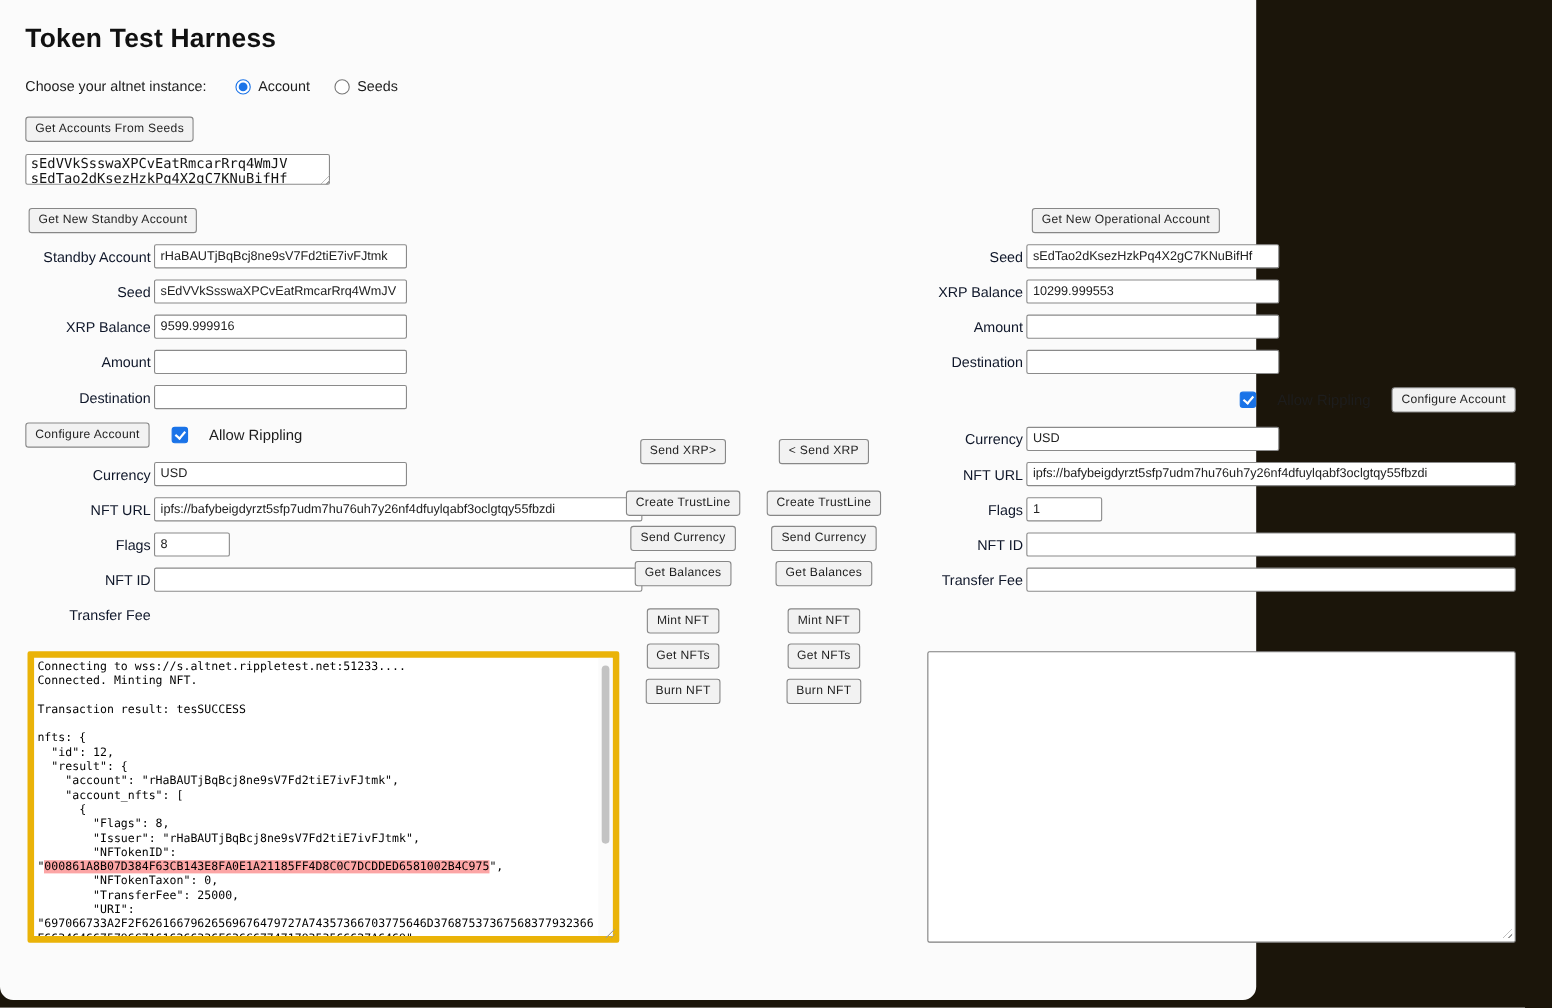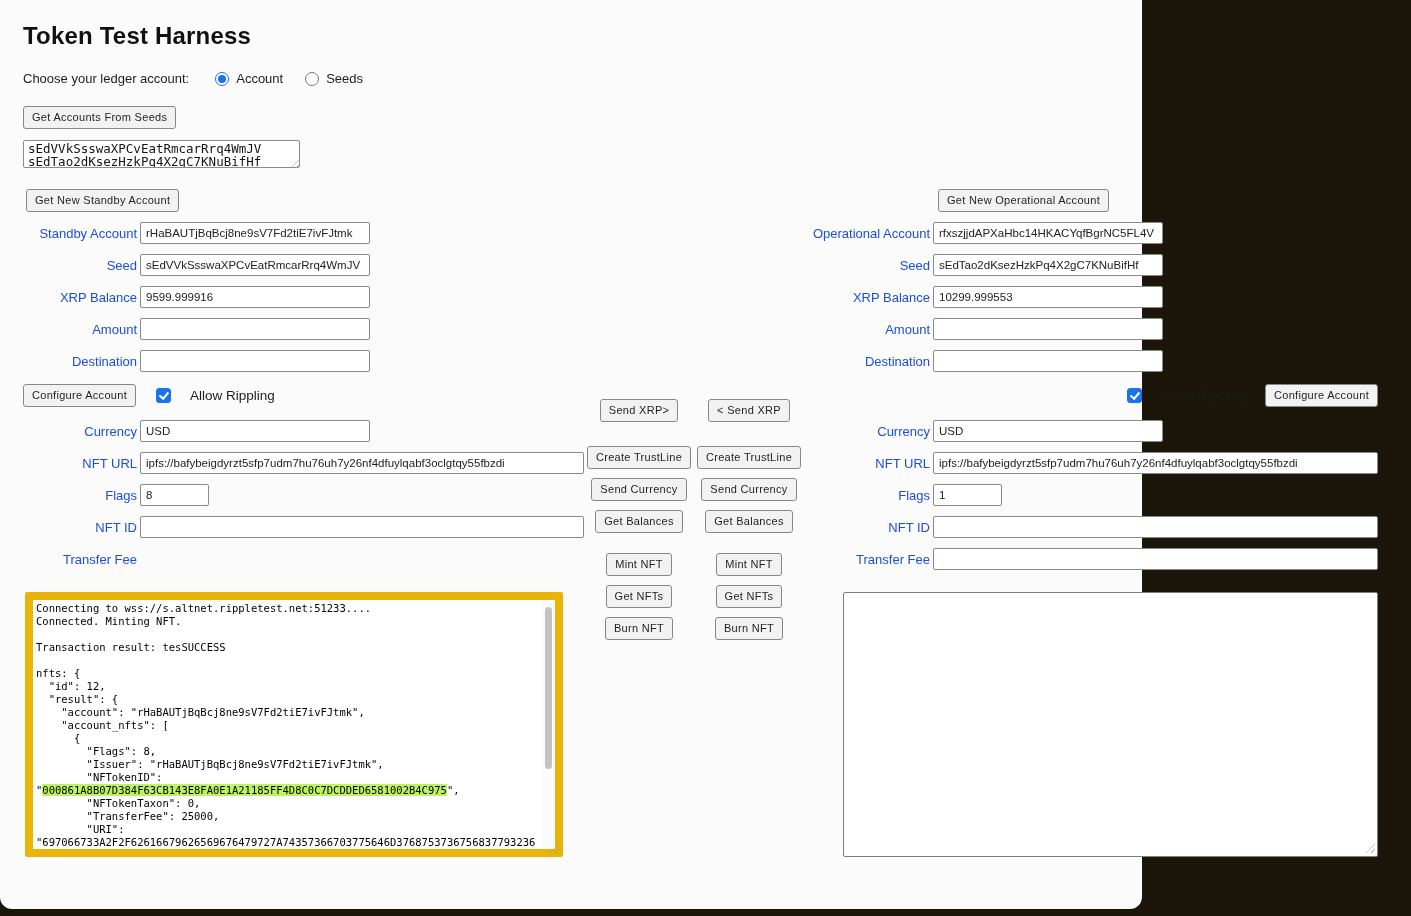--- a/index.html
+++ b/index.html
@@ -43,21 +43,21 @@
   }
   .seeds-ta{
     left:23px;top:140px;width:277px;height:28px;
     font-size:12.5px;line-height:13px;padding:1px 4px;overflow:hidden;
   }
   
   .col{display:flex;flex-direction:column;}
   .left-col{left:23px;top:222px;width:561px;}
   .right-col{left:800px;top:222px;width:578px;}
   .row{display:flex;align-items:center;height:22px;margin-bottom:10px;flex:none;}
-  .lbl{font-size:13px;color:#1d4ed8;text-align:right;padding-right:3px;flex:none;}
+  .lbl{font-size:13px;color:#0f172a;text-align:right;padding-right:3px;flex:none;}
   .left-col .lbl{width:114px;}
   .right-col .lbl{width:130px;}
   .tin{
     box-sizing:border-box;height:22px;border:1px solid #8a8a8a;border-radius:2px;
     background:#fff;font-family:"Liberation Sans",sans-serif;font-size:11.5px;
     color:#222;padding:0 5px;outline:none;
   }
   .in-std{width:230px;}
   .in-wide{flex:1;}
   .in-small{width:69px;}
@@ -71,38 +71,38 @@
   .checkbox[data-checked="true"]::after{
     content:"";position:absolute;left:4px;top:1px;width:3.5px;height:7px;
     border:solid #fff;border-width:0 2px 2px 0;transform:rotate(40deg);
   }
   .cfg .checkbox{margin-left:8px;}
   .cfg-right .checkbox{margin-left:0;}
   .cfg-label{font-size:13.5px;margin-left:7px;}
   .cfg-right .btn{margin-left:7px;}
   
   .midcol{display:flex;flex-direction:column;align-items:center;width:110px;}
-  .mid1{left:584px;top:399px;align-items:center;}
+  .mid1{left:566px;top:399px;align-items:center;}
   .mid2{left:694px;top:399px;}
   .midcol .btn{margin-bottom:9px;}
   .midcol .gap-lg{margin-bottom:24px;}
   .midcol .gap-md{margin-bottom:20px;}
   
   .log{
     left:25px;top:592px;width:538px;height:265px;
-    border:8px solid #eab308;border-radius:2px;background:#fff;box-sizing:border-box;
+    border:6px solid #eab308;border-radius:2px;background:#fff;box-sizing:border-box;
     position:absolute;overflow:hidden;
   }
   .log-text{
     position:absolute;left:3px;top:2px;right:15px;bottom:2px;
     font-family:"DejaVu Sans Mono","Liberation Mono",monospace;
     font-size:10.5px;line-height:13px;color:#000;
     white-space:pre-wrap;overflow-wrap:anywhere;
   }
-  .hl{background:#bef264;}
+  .hl{background:#fca5a5;}
   .log-scroll{
     position:absolute;top:0;right:0;bottom:0;width:13px;background:#fbfbfb;
   }
   .log-thumb{
     position:absolute;top:7px;right:3px;width:7px;height:162px;
     background:#c3c3c3;border-radius:4px;
   }
   .results-ta{
     left:843px;top:592px;width:535px;height:265px;
     border:1px solid #7e7e7e;font-size:10.5px;line-height:13px;padding:2px 3px;
@@ -116,21 +116,21 @@
   .btn-operational-new{right:33px;top:189px;}
 </style>
 </head>
 <body>
 
 <div class="page">
 
   <h1 class="abs page-title">Token Test Harness</h1>
 
   <div class="abs ledger-row">
-    <span class="ledger-prompt">Choose your ledger account:</span>
+    <span class="ledger-prompt">Choose your altnet instance:</span>
     <span class="radio-item">
       <span class="radio" data-checked="true"></span>
       <span class="radio-label">Account</span>
     </span>
     <span class="radio-item">
       <span class="radio" data-checked="false"></span>
       <span class="radio-label">Seeds</span>
     </span>
   </div>
 
@@ -184,24 +184,20 @@
     <div class="row">
       <span class="lbl">NFT ID</span>
       <input class="tin in-wide" value="" style="">
     </div>
     <div class="row">
       <span class="lbl">Transfer Fee</span>
     </div>
   </div>
 
   <div class="abs col right-col">
-    <div class="row">
-      <span class="lbl">Operational Account</span>
-      <input class="tin in-std" value="rfxszjjdAPXaHbc14HKACYqfBgrNC5FL4V" style="">
-    </div>
     <div class="row">
       <span class="lbl">Seed</span>
       <input class="tin in-std" value="sEdTao2dKsezHzkPq4X2gC7KNuBifHf" style="">
     </div>
     <div class="row">
       <span class="lbl">XRP Balance</span>
       <input class="tin in-std" value="10299.999553" style="">
     </div>
     <div class="row">
       <span class="lbl">Amount</span>

